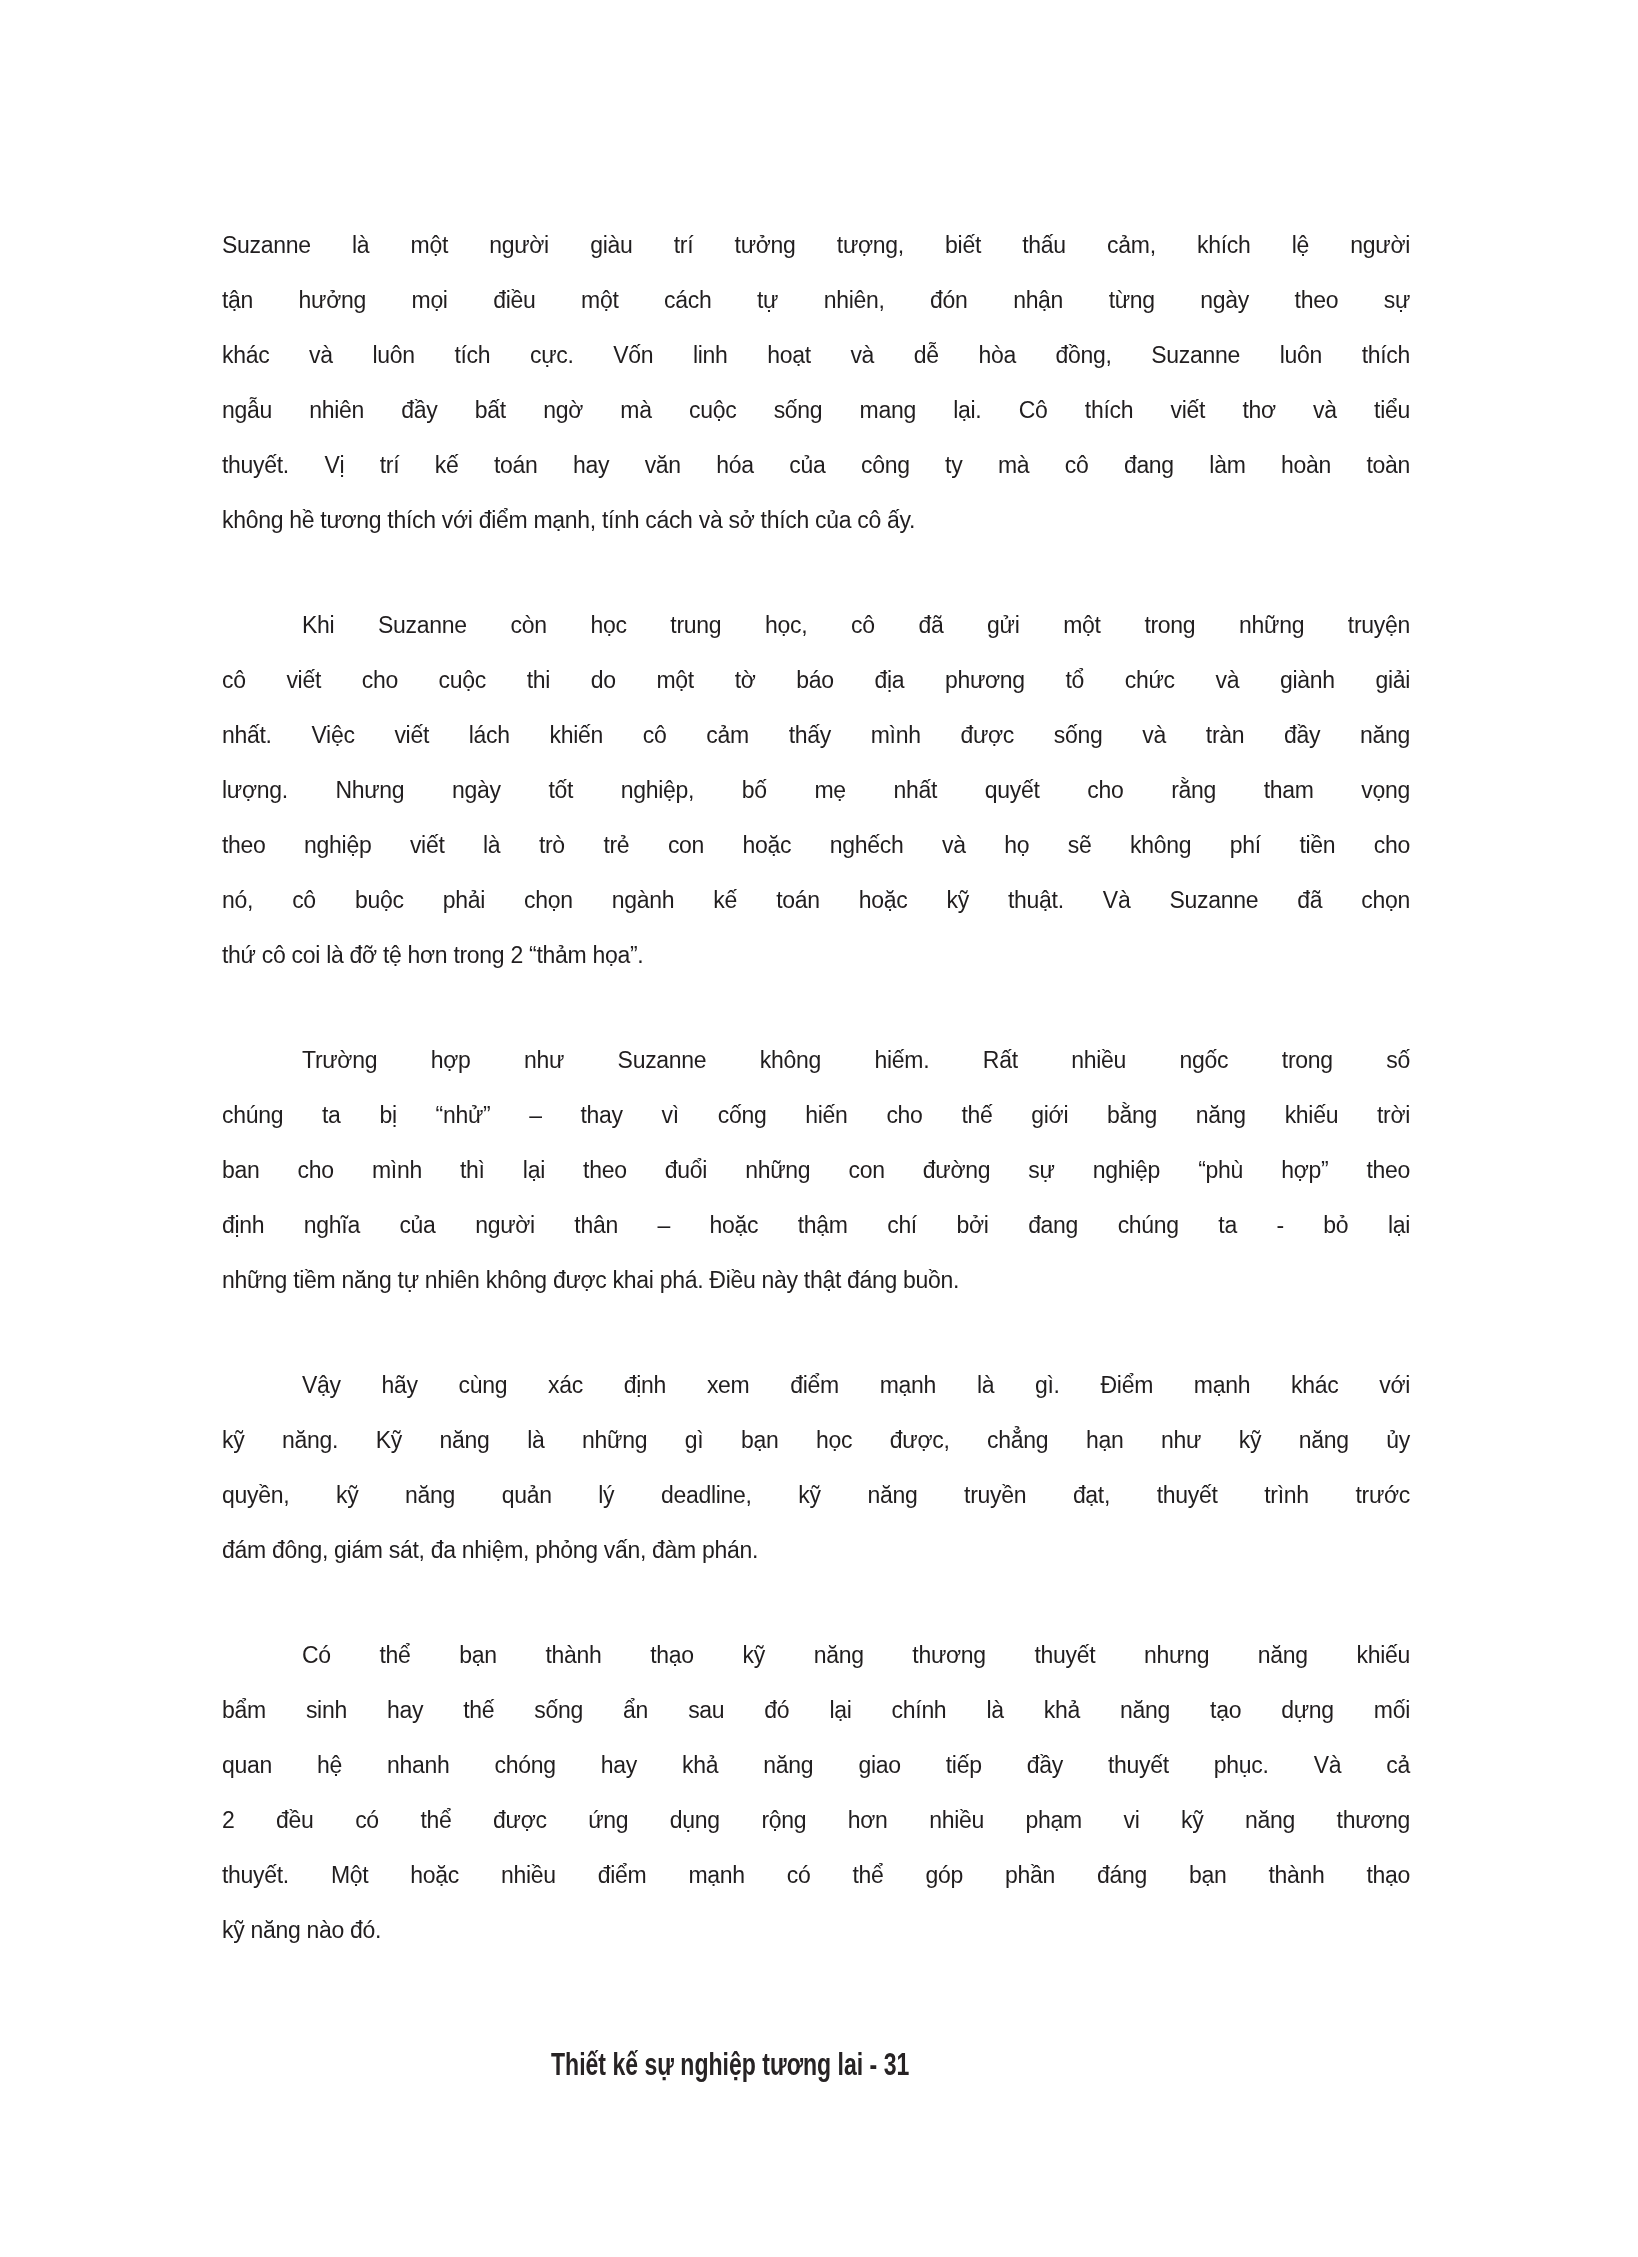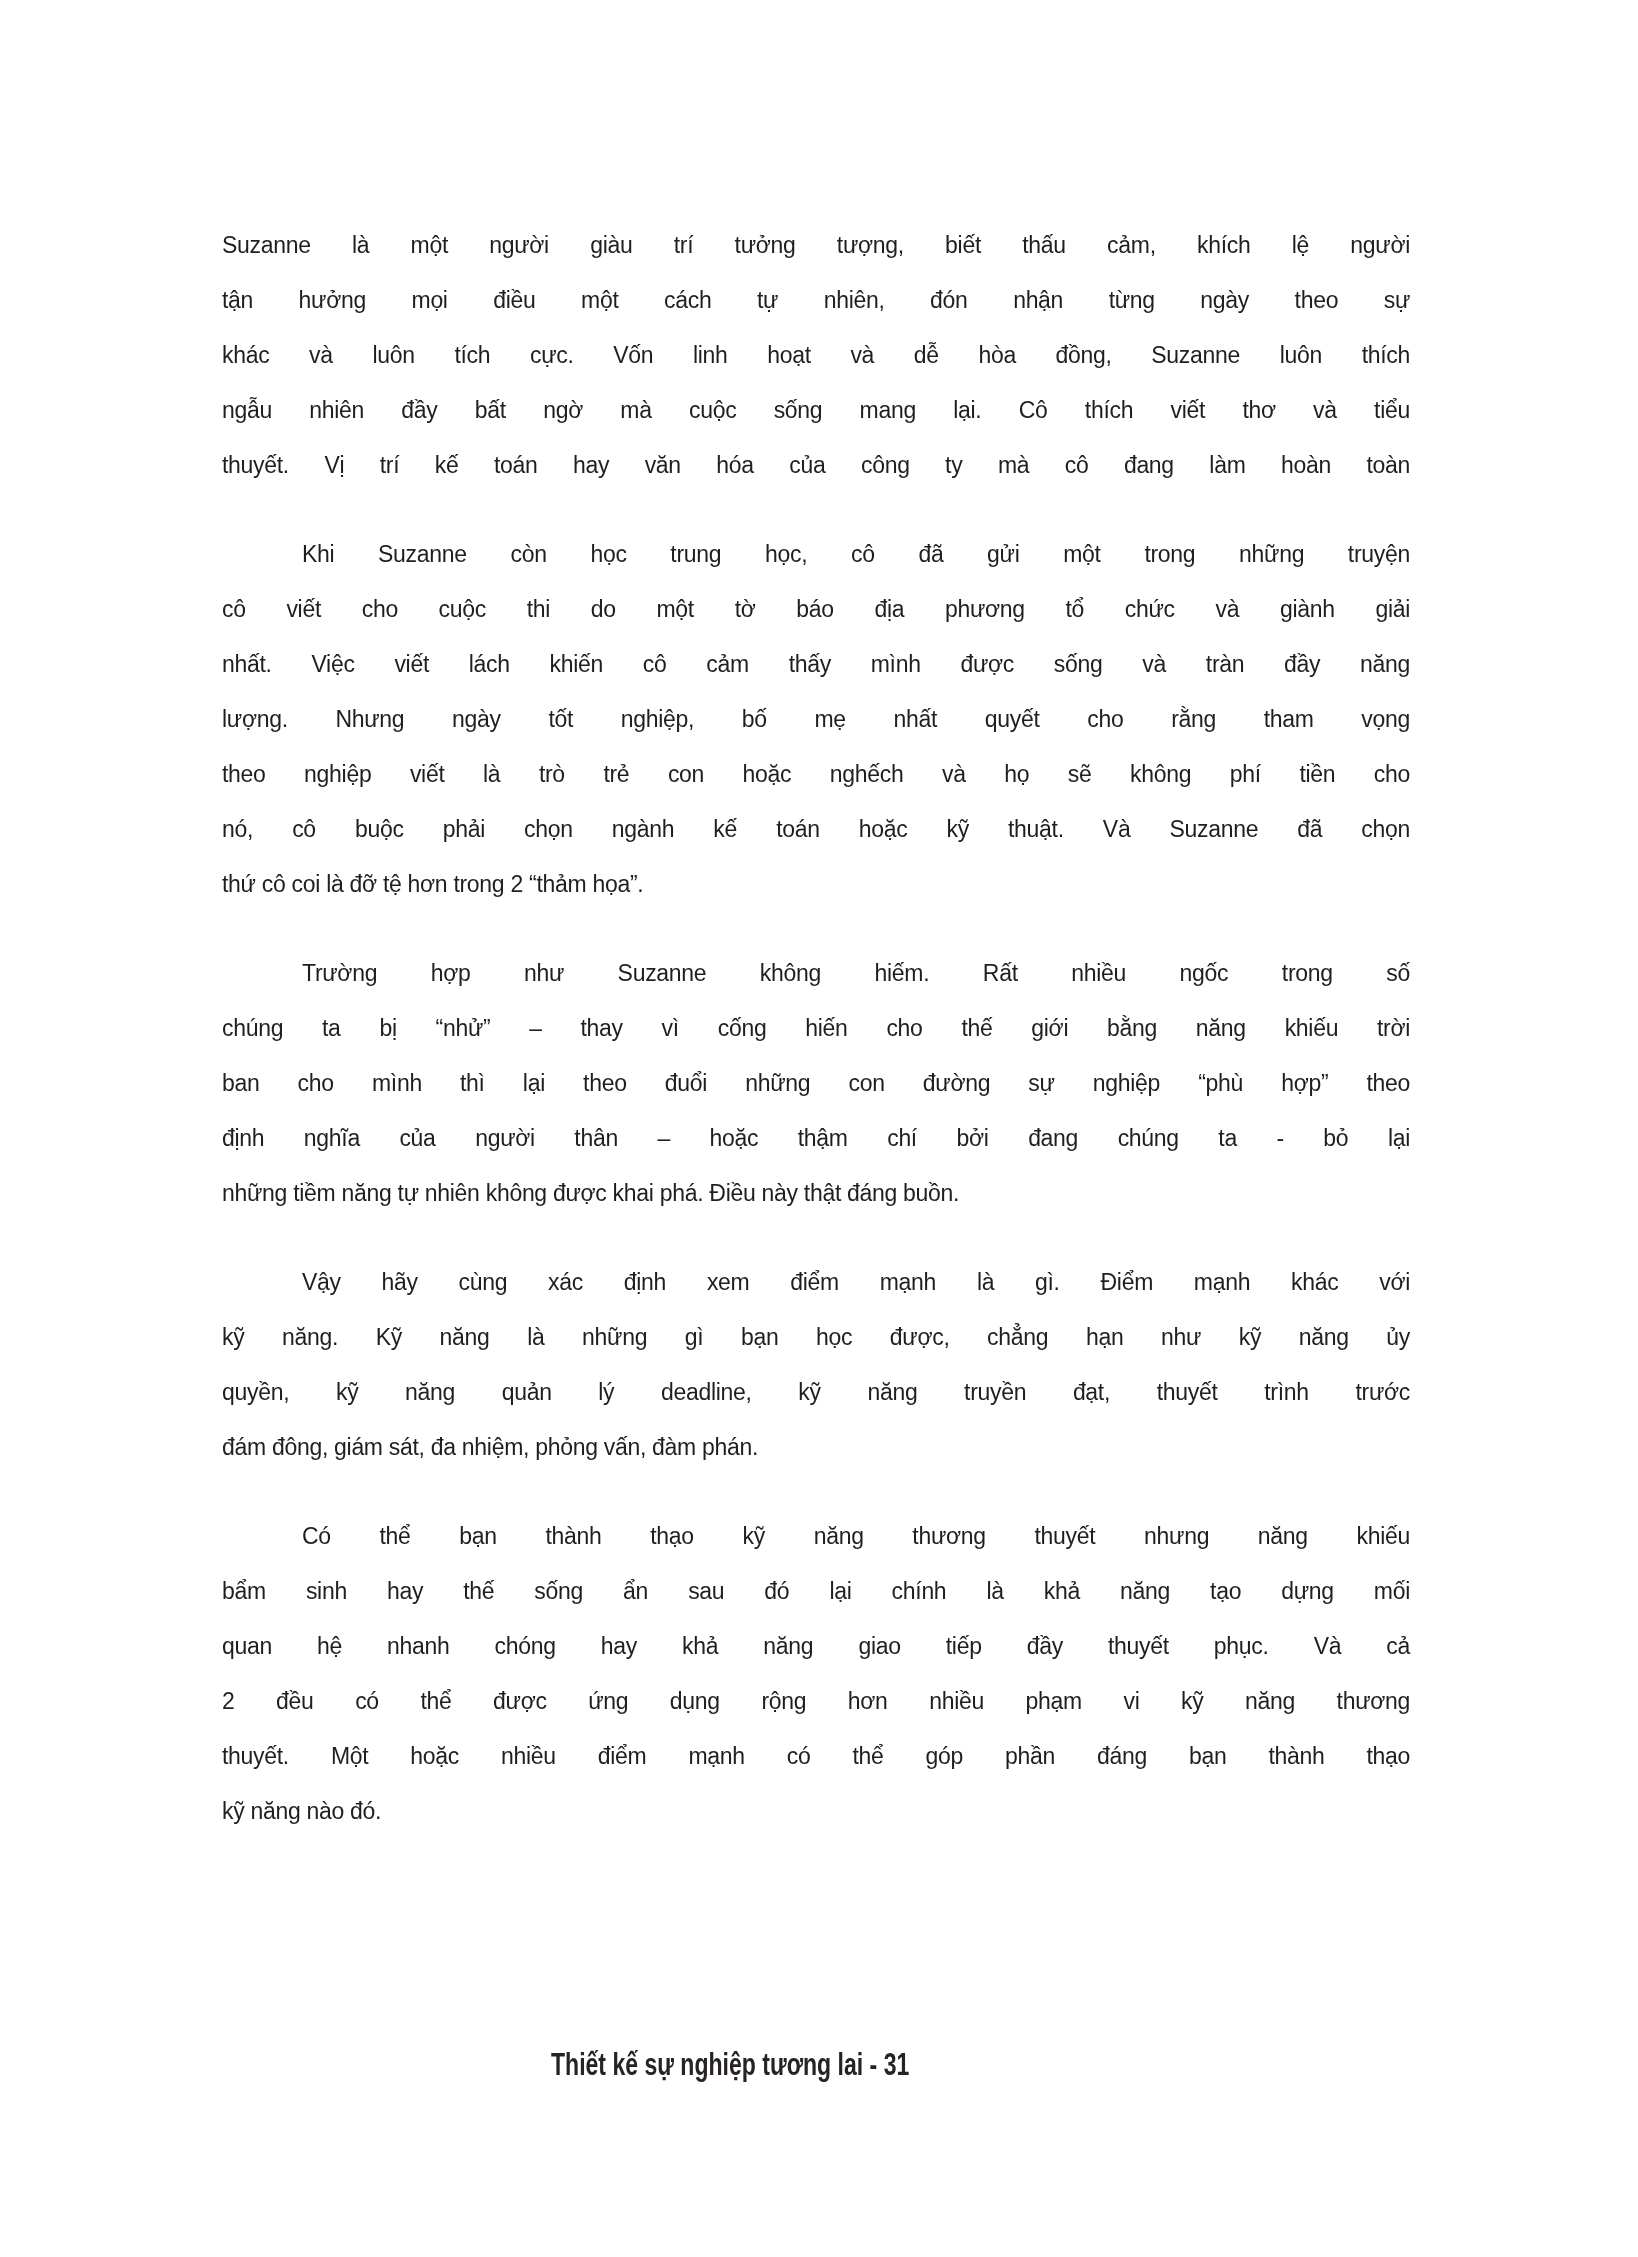--- a/index.html
+++ b/index.html
@@ -26,21 +26,21 @@
     top: 218px;
     width: 1188px;
     font-size: 23px;
     line-height: 55px;
     letter-spacing: -0.3px;
   }
   .para {
     margin: 0;
   }
   .para + .para {
-    margin-top: 34px;
+    margin-top: 50px;
   }
   .para.indent .line:first-child {
     text-indent: 80px;
   }
   .line {
     text-align: justify;
     text-align-last: justify;
   }
   .line.last {
     text-align-last: left;
@@ -61,20 +61,21 @@
 <body>
 
 <div class="page">
   <div class="text-column">
       <div class="para">
         <div class="line">Suzanne là một người giàu trí tưởng tượng, biết thấu cảm, khích lệ người</div>
         <div class="line">tận hưởng mọi điều một cách tự nhiên, đón nhận từng ngày theo sự</div>
         <div class="line">khác và luôn tích cực. Vốn linh hoạt và dễ hòa đồng, Suzanne luôn thích</div>
         <div class="line">ngẫu nhiên đầy bất ngờ mà cuộc sống mang lại. Cô thích viết thơ và tiểu</div>
         <div class="line">thuyết. Vị trí kế toán hay văn hóa của công ty mà cô đang làm hoàn toàn</div>
+        <div class="line last">không hề tương thích với điểm mạnh, tính cách và sở thích của cô ấy.</div>
       </div>
       <div class="para indent">
         <div class="line">Khi Suzanne còn học trung học, cô đã gửi một trong những truyện</div>
         <div class="line">cô viết cho cuộc thi do một tờ báo địa phương tổ chức và giành giải</div>
         <div class="line">nhất. Việc viết lách khiến cô cảm thấy mình được sống và tràn đầy năng</div>
         <div class="line">lượng. Nhưng ngày tốt nghiệp, bố mẹ nhất quyết cho rằng tham vọng</div>
         <div class="line">theo nghiệp viết là trò trẻ con hoặc nghếch và họ sẽ không phí tiền cho</div>
         <div class="line">nó, cô buộc phải chọn ngành kế toán hoặc kỹ thuật. Và Suzanne đã chọn</div>
         <div class="line last">thứ cô coi là đỡ tệ hơn trong 2 “thảm họa”.</div>
       </div>

